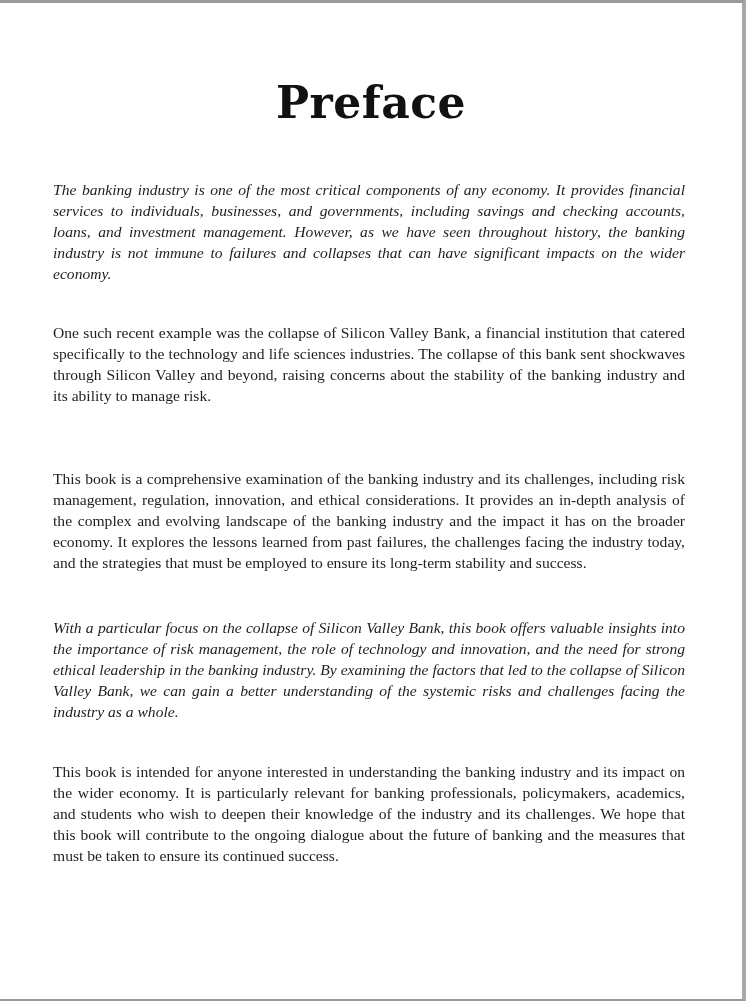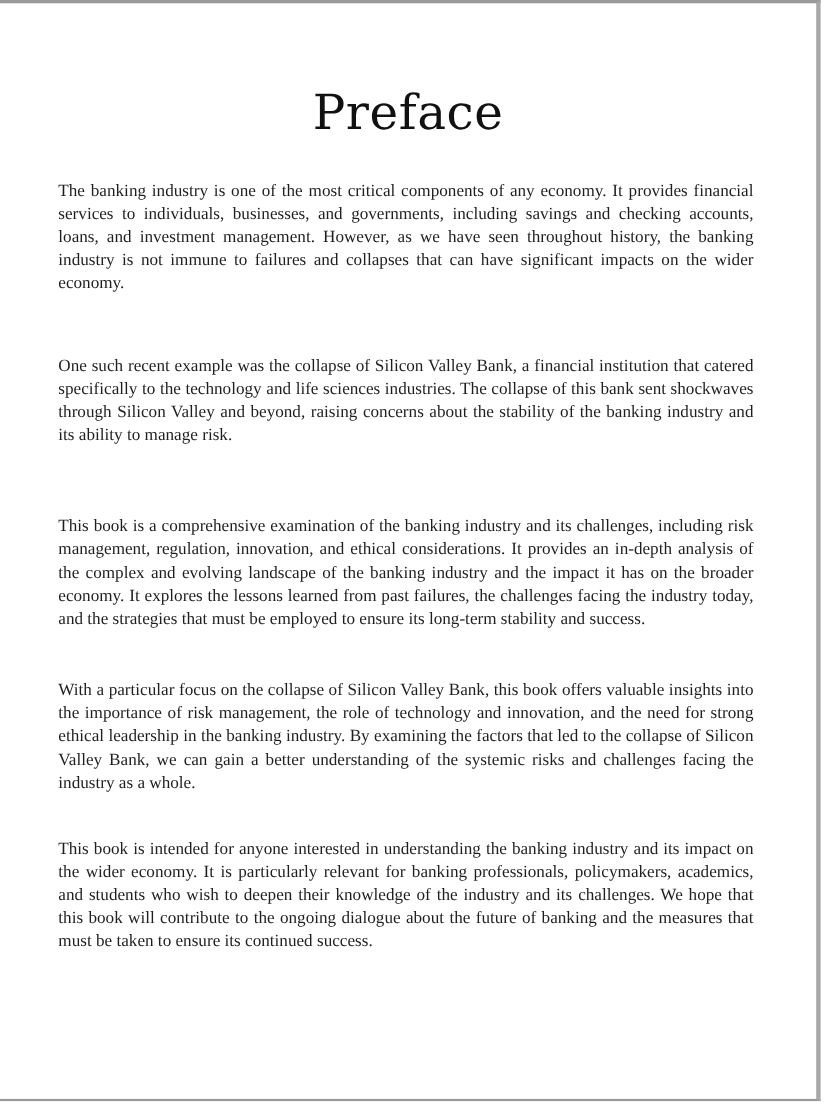--- a/index.html
+++ b/index.html
@@ -26,42 +26,42 @@
       border-bottom: 2px solid #9a9a9a;
     }
     .title {
       position: absolute;
       left: 0;
       right: 0;
       top: 70px;
       margin: 0;
       text-align: center;
       font-family: "DejaVu Serif", "Liberation Serif", serif;
-      font-weight: normal;
+      font-weight: bold;
       font-size: 44px;
       line-height: 60px;
       color: #111111;
       letter-spacing: 0.5px;
     }
     .body-text {
       position: absolute;
       left: 53px;
       width: 632px;
       margin: 0;
       font-family: "Liberation Serif", "DejaVu Serif", serif;
       font-size: 15.6px;
       line-height: 21px;
       color: #1e1e1e;
       text-align: justify;
       hyphens: none;
     }
-    #p1 { top: 160px; }
+    #p1 { top: 176px; font-style: italic; }
     #p2 { top: 319px; }
     #p3 { top: 465px; }
-    #p4 { top: 614px; }
+    #p4 { top: 614px; font-style: italic; }
     #p5 { top: 758px; }
   </style>
 </head>
 <body>
 
 <div class="page">
   <h1 class="title">Preface</h1>
   <p class="body-text" id="p1">The banking industry is one of the most critical components of any economy. It provides financial services to individuals, businesses, and governments, including savings and checking accounts, loans, and investment management. However, as we have seen throughout history, the banking industry is not immune to failures and collapses that can have significant impacts on the wider economy.</p>
   <p class="body-text" id="p2">One such recent example was the collapse of Silicon Valley Bank, a financial institution that catered specifically to the technology and life sciences industries. The collapse of this bank sent shockwaves through Silicon Valley and beyond, raising concerns about the stability of the banking industry and its ability to manage risk.</p>
   <p class="body-text" id="p3">This book is a comprehensive examination of the banking industry and its challenges, including risk management, regulation, innovation, and ethical considerations. It provides an in-depth analysis of the complex and evolving landscape of the banking industry and the impact it has on the broader economy. It explores the lessons learned from past failures, the challenges facing the industry today, and the strategies that must be employed to ensure its long-term stability and success.</p>

